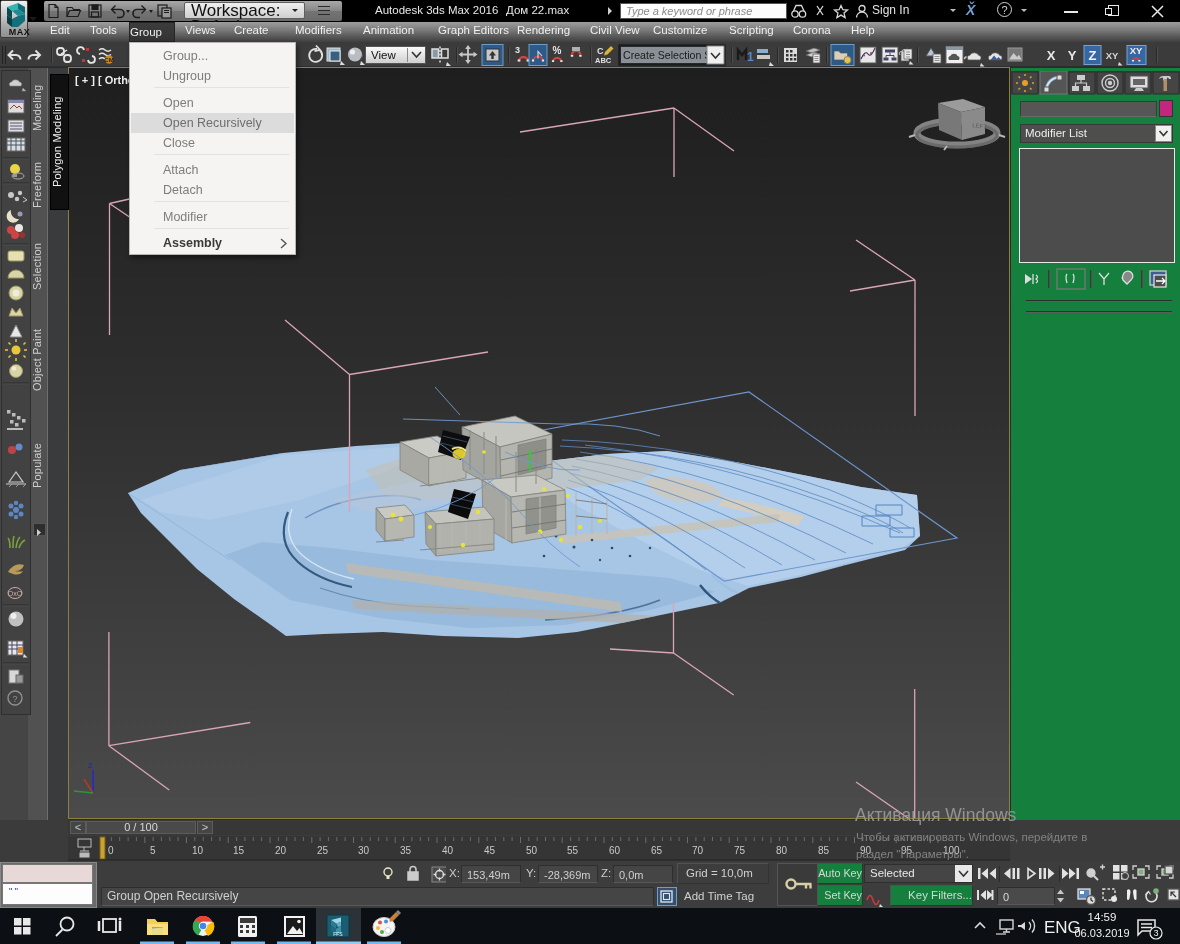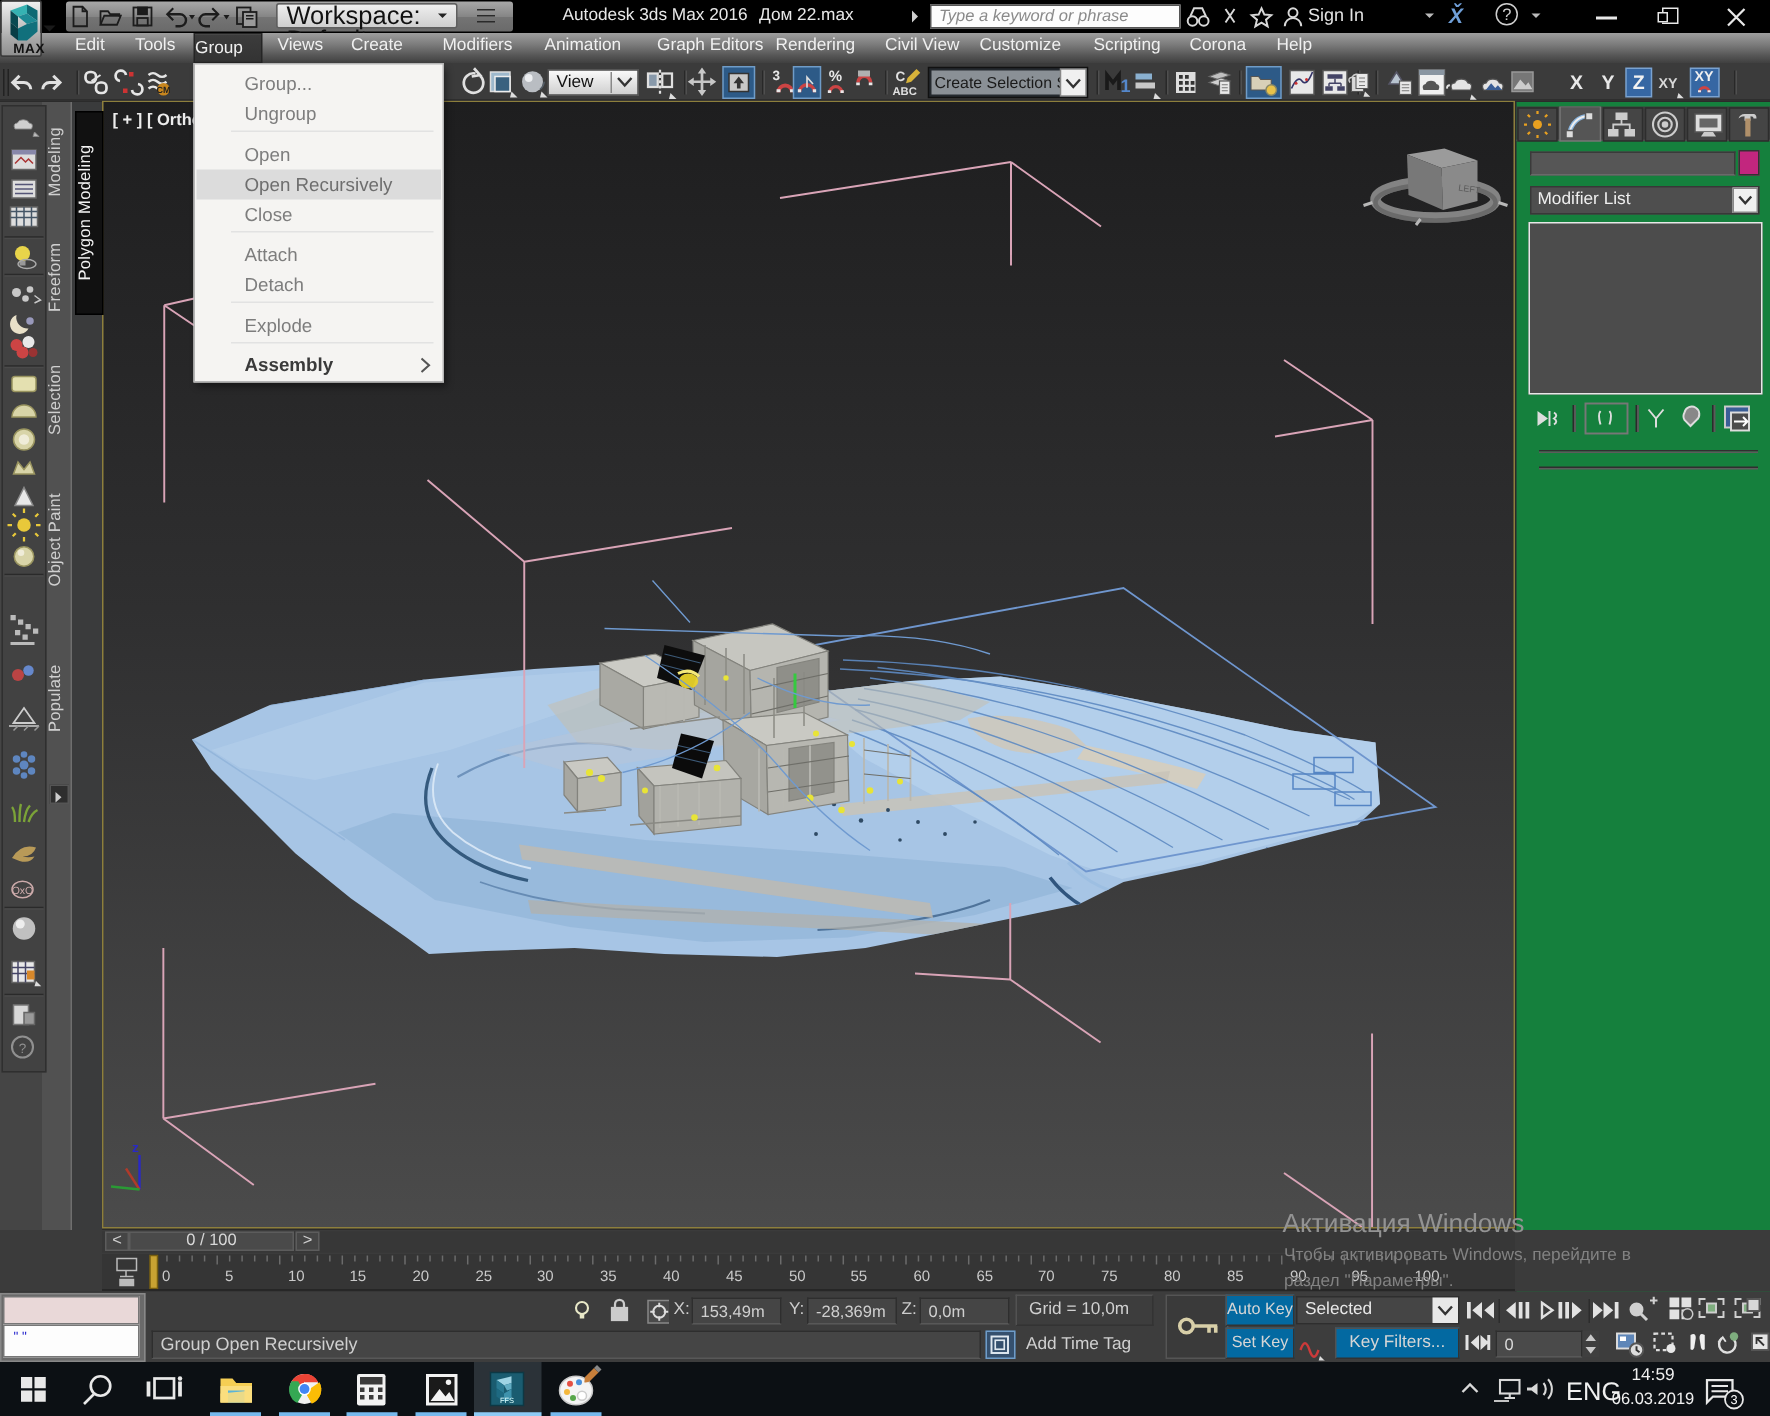--- a/index.html
+++ b/index.html
@@ -1,21 +1,21 @@
 <!DOCTYPE html>
 <html><head><meta charset="utf-8">
 <style>
 *{margin:0;padding:0;box-sizing:border-box}
 html,body{width:1180px;height:944px;overflow:hidden;background:#2b2b2b;font-family:"Liberation Sans",sans-serif}
 #root{position:absolute;left:0;top:0;width:1180px;height:944px}
 .a{position:absolute}
 .mi{position:absolute;left:33px;right:10px;height:20px;line-height:20px;font-size:12.5px;color:#7d7d7d}
 .msep{position:absolute;left:24px;right:6px;height:1px;background:#e2e2e2}
 .fld{position:absolute;background:#454545;border:1px solid #2e2e2e;border-bottom-color:#585858;color:#cfcfcf;font-size:11px;line-height:18px;padding-left:5px;white-space:nowrap;overflow:hidden}
-.btn{position:absolute;background:#0369a1;color:#d6d6d6;font-size:11.5px;text-align:center;border:1px solid #333;border-top-color:#525252;border-left-color:#525252}
+.btn{position:absolute;background:#15803d;color:#d6d6d6;font-size:11.5px;text-align:right;border:1px solid #333;border-top-color:#525252;border-left-color:#525252}
 .vtab{position:absolute;color:#cfcfcf;font-size:11px;writing-mode:vertical-rl;transform:rotate(180deg);text-align:center;letter-spacing:0.2px}
 </style></head><body>
 <div id="root">
 
 <div class="a" id="vp" style="left:68px;top:67px;width:942px;height:752px;border:1px solid #8d7f3c;background:linear-gradient(#1e1e1f,#2f2f30 45%,#4b4b4b)">
 
 <svg class="a" style="left:0;top:0" width="940" height="750" viewBox="0 0 940 750">
 <g transform="translate(-69,-68)">
 
   <polygon points="128,493 180,470 283,453 356,446 420,442 470,444 540,462 607,454 667,451 741,463 808,476 861,487 917,495 920,536 905,550 846,565 801,577 749,588 719,603 622,623 577,632 518,638 443,636 383,632 324,634 286,636 271,625 234,599 197,569 167,539 141,513" fill="#a7c5e5"></polygon>
@@ -931,21 +931,21 @@
   <div class="mi" style="top:23px">Ungroup</div>
   <div class="msep" style="top:44px"></div>
   <div class="mi" style="top:50px">Open</div>
   <div class="a" style="left:1px;top:70px;width:163px;height:20px;background:#dcdcdc"></div>
   <div class="mi" style="top:70px;color:#6e6e6e">Open Recursively</div>
   <div class="mi" style="top:90px">Close</div>
   <div class="msep" style="top:111px"></div>
   <div class="mi" style="top:117px">Attach</div>
   <div class="mi" style="top:137px">Detach</div>
   <div class="msep" style="top:158px"></div>
-  <div class="mi" style="top:164px">Explode</div>
+  <div class="mi" style="top:164px">Modifier</div>
   <div class="msep" style="top:185px"></div>
   <div class="mi" style="top:190px;color:#3a3a3a;font-weight:bold">Assembly</div>
   <svg class="a" style="left:149px;top:194px" width="10" height="12">
         <path d="M2 2 l5 4.5 -5 4.5" stroke="#555" fill="none" stroke-width="1.4"></path>
       </svg>
 </div>
 
 <div class="a" id="taskbar" style="left:0;top:908px;width:1180px;height:36px;background:#0c1014;z-index:40">
 
   <div class="a" style="left:316px;top:0;width:45px;height:36px;background:#2b3238"></div>

